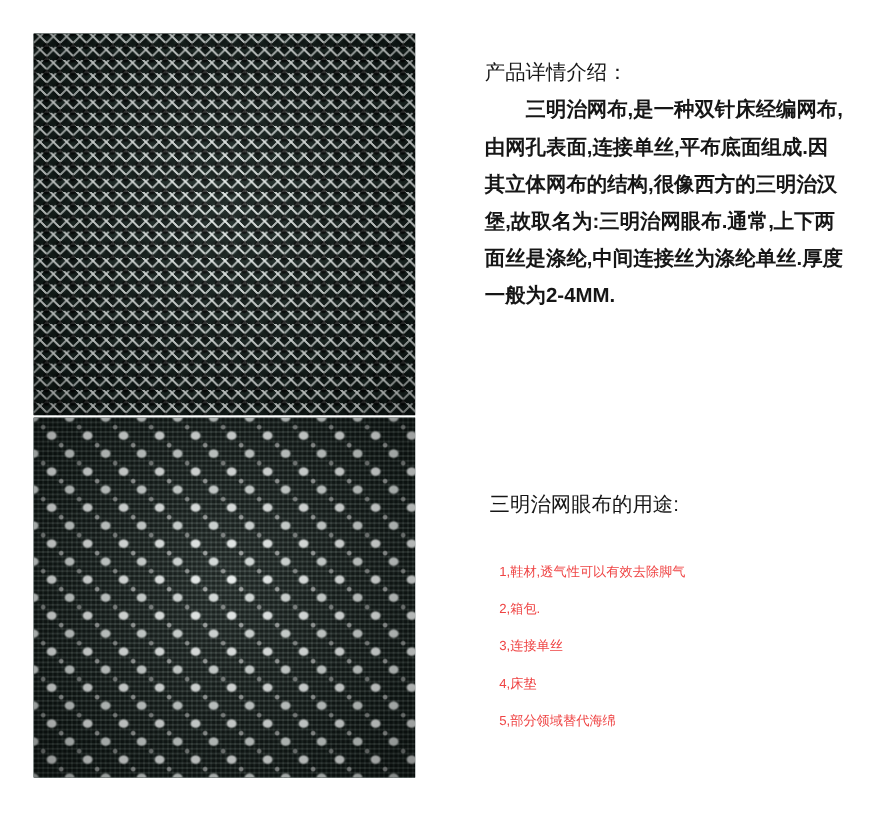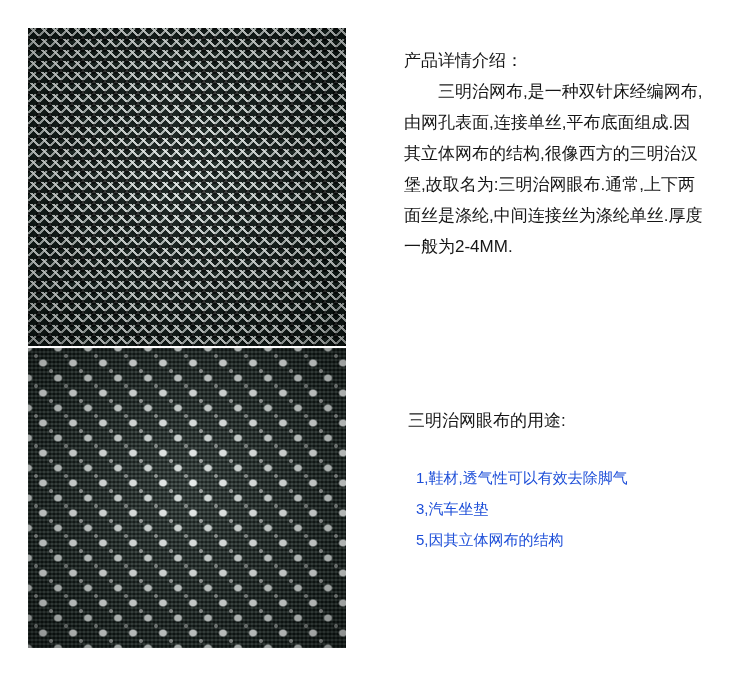--- a/index.html
+++ b/index.html
@@ -121,31 +121,32 @@
     line-height: 31px;
     color: #161616;
     white-space: nowrap;
   }
   .para {
     font-size: 17px;
     line-height: 31px;
     color: #161616;
     text-indent: 34px;
     margin-top: 0;
+    font-weight: bold;
   }
   .list {
     margin: 0;
     padding: 0;
     list-style: none;
     margin-top: 26px;
   }
   .list li {
-    font-size: 15px;
+    font-size: 11px;
     line-height: 31px;
-    color: #1d4ed8;
+    color: #ef4444;
     padding-left: 8px;
     white-space: nowrap;
   }
 </style>
 </head>
 <body>
 
 <div class="page">
 
   <div class="photo photo-top">
@@ -160,18 +161,20 @@
 
   <div class="text-block block-a">
     <div class="heading">产品详情介绍：</div>
     <p class="para">三明治网布,是一种双针床经编网布,由网孔表面,连接单丝,平布底面组成.因其立体网布的结构,很像西方的三明治汉堡,故取名为:三明治网眼布.通常,上下两面丝是涤纶,中间连接丝为涤纶单丝.厚度一般为2-4MM.</p>
   </div>
 
   <div class="text-block block-b">
     <div class="heading">三明治网眼布的用途:</div>
     <ul class="list">
       <li>1,鞋材,透气性可以有效去除脚气</li>
-      <li>3,汽车坐垫</li>
-      <li>5,因其立体网布的结构</li>
+      <li>2,箱包.</li>
+      <li>3,连接单丝</li>
+      <li>4,床垫</li>
+      <li>5,部分领域替代海绵</li>
     </ul>
   </div>
 
 </div>
 
 </body></html>

